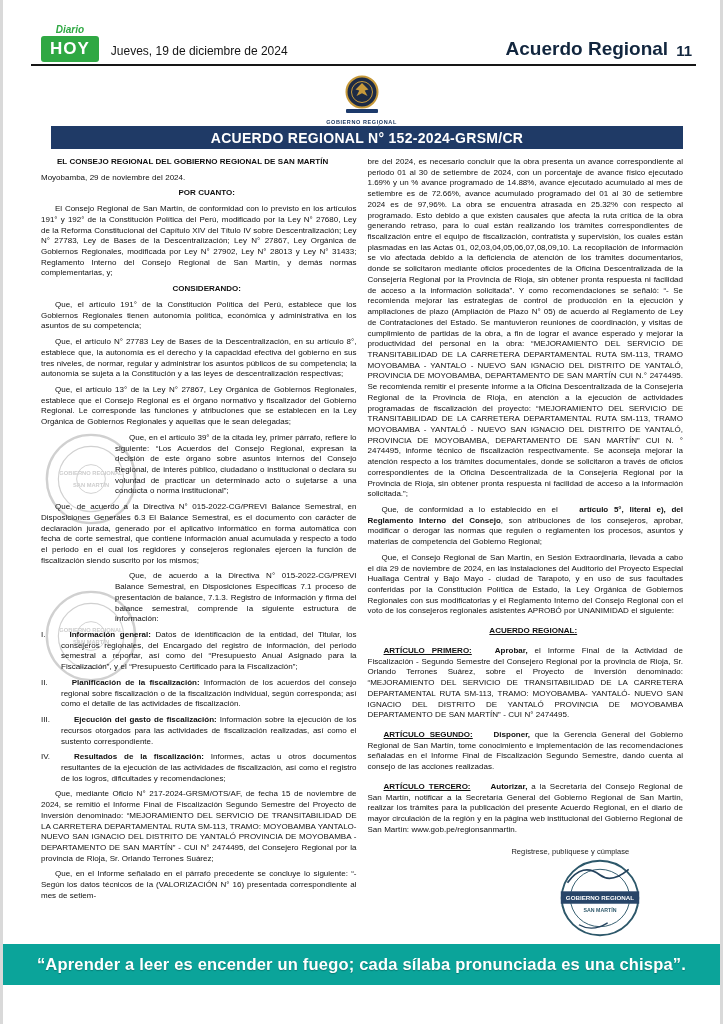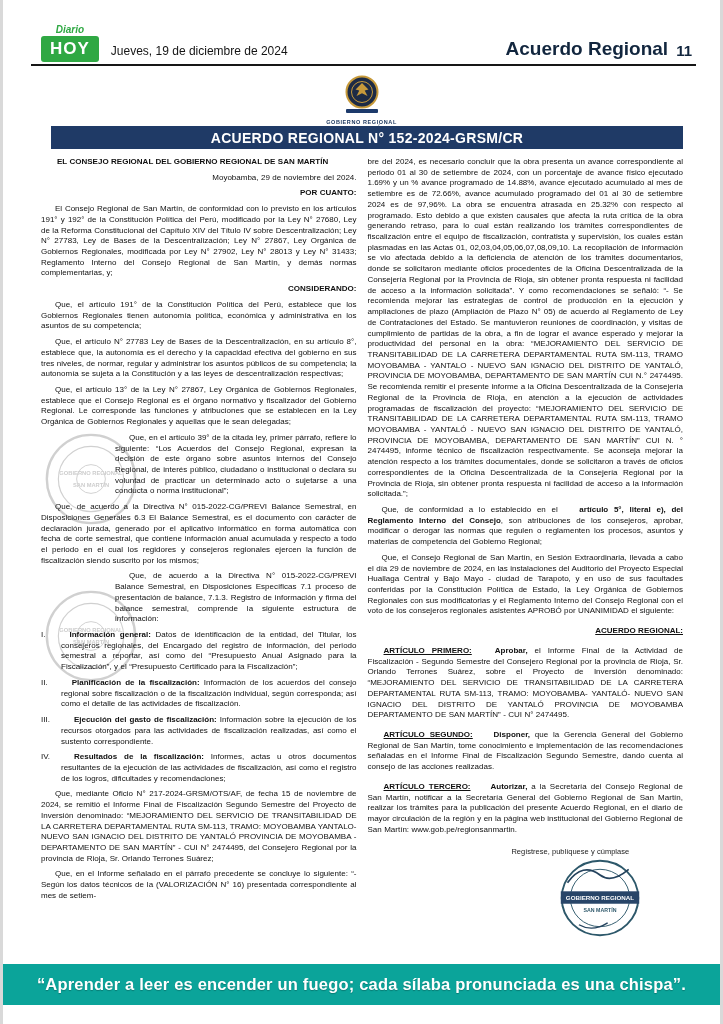--- a/index.html
+++ b/index.html
@@ -29,39 +29,39 @@
             color:#fff; font-weight:bold; font-size:14px; letter-spacing:.3px;
             display:flex; align-items:center; justify-content:center; }
 
   
   .cols { position:absolute; left:38px; right:37px; top:157px; height:800px; display:flex; gap:11px; overflow:hidden; z-index:2; }
   .col { flex:1; min-width:0; }
   .para { font-size:8px; line-height:1.34; color:#101010; text-align:justify; margin-bottom:5px; word-spacing:.2px; }
   .para .b { font-weight:bold;margin-left:16px; }
   .para .u { text-decoration:underline; }
   .para.boldline { font-weight:bold; text-align:left; }
-  .para.center { text-align:right; }
-  .para.lead { text-align:right; margin-top:2px; }
+  .para.center { text-align:left; }
+  .para.lead { text-align:center; margin-top:2px; }
   .para.ind  { text-indent:14px; }
   .para.wrap { padding-left:74px; }
   .para.item { padding-left:20px; text-indent:-20px; }
   .para.gap  { margin-top:9px; }
   .para.sig  { text-align:center; padding-left:90px; font-size:7.5px; margin-top:12px; color:#222; }
 
   
   .wm { position:absolute; width:96px; height:96px; opacity:.30; z-index:1; pointer-events:none; }
   .wm1 { left:40px; top:431px; }
   .wm2 { left:40px; top:588px; }
   .wm text { font-size:6px; fill:#555; font-weight:bold; }
 
   
   .stamp { position:absolute; right:72px; top:854px; width:96px; height:88px; z-index:3; opacity:.92; }
 
   
-  .quote { position:absolute; left:0; right:0; top:964px; height:41px; background:var(--footer_bg,#0ba49a);
+  .quote { position:absolute; left:0; right:0; top:944px; height:41px; background:var(--footer_bg,#0ba49a);
            display:flex; align-items:center; justify-content:center; }
   .quote span { color:#fff; font-weight:bold; font-size:16.5px; letter-spacing:.2px; text-shadow:0 1px 1px rgba(0,0,0,.25); }
 </style>
 </head>
 <body>
 
 <div class="page">
 
   <header class="hdr">
     <div class="brand">

